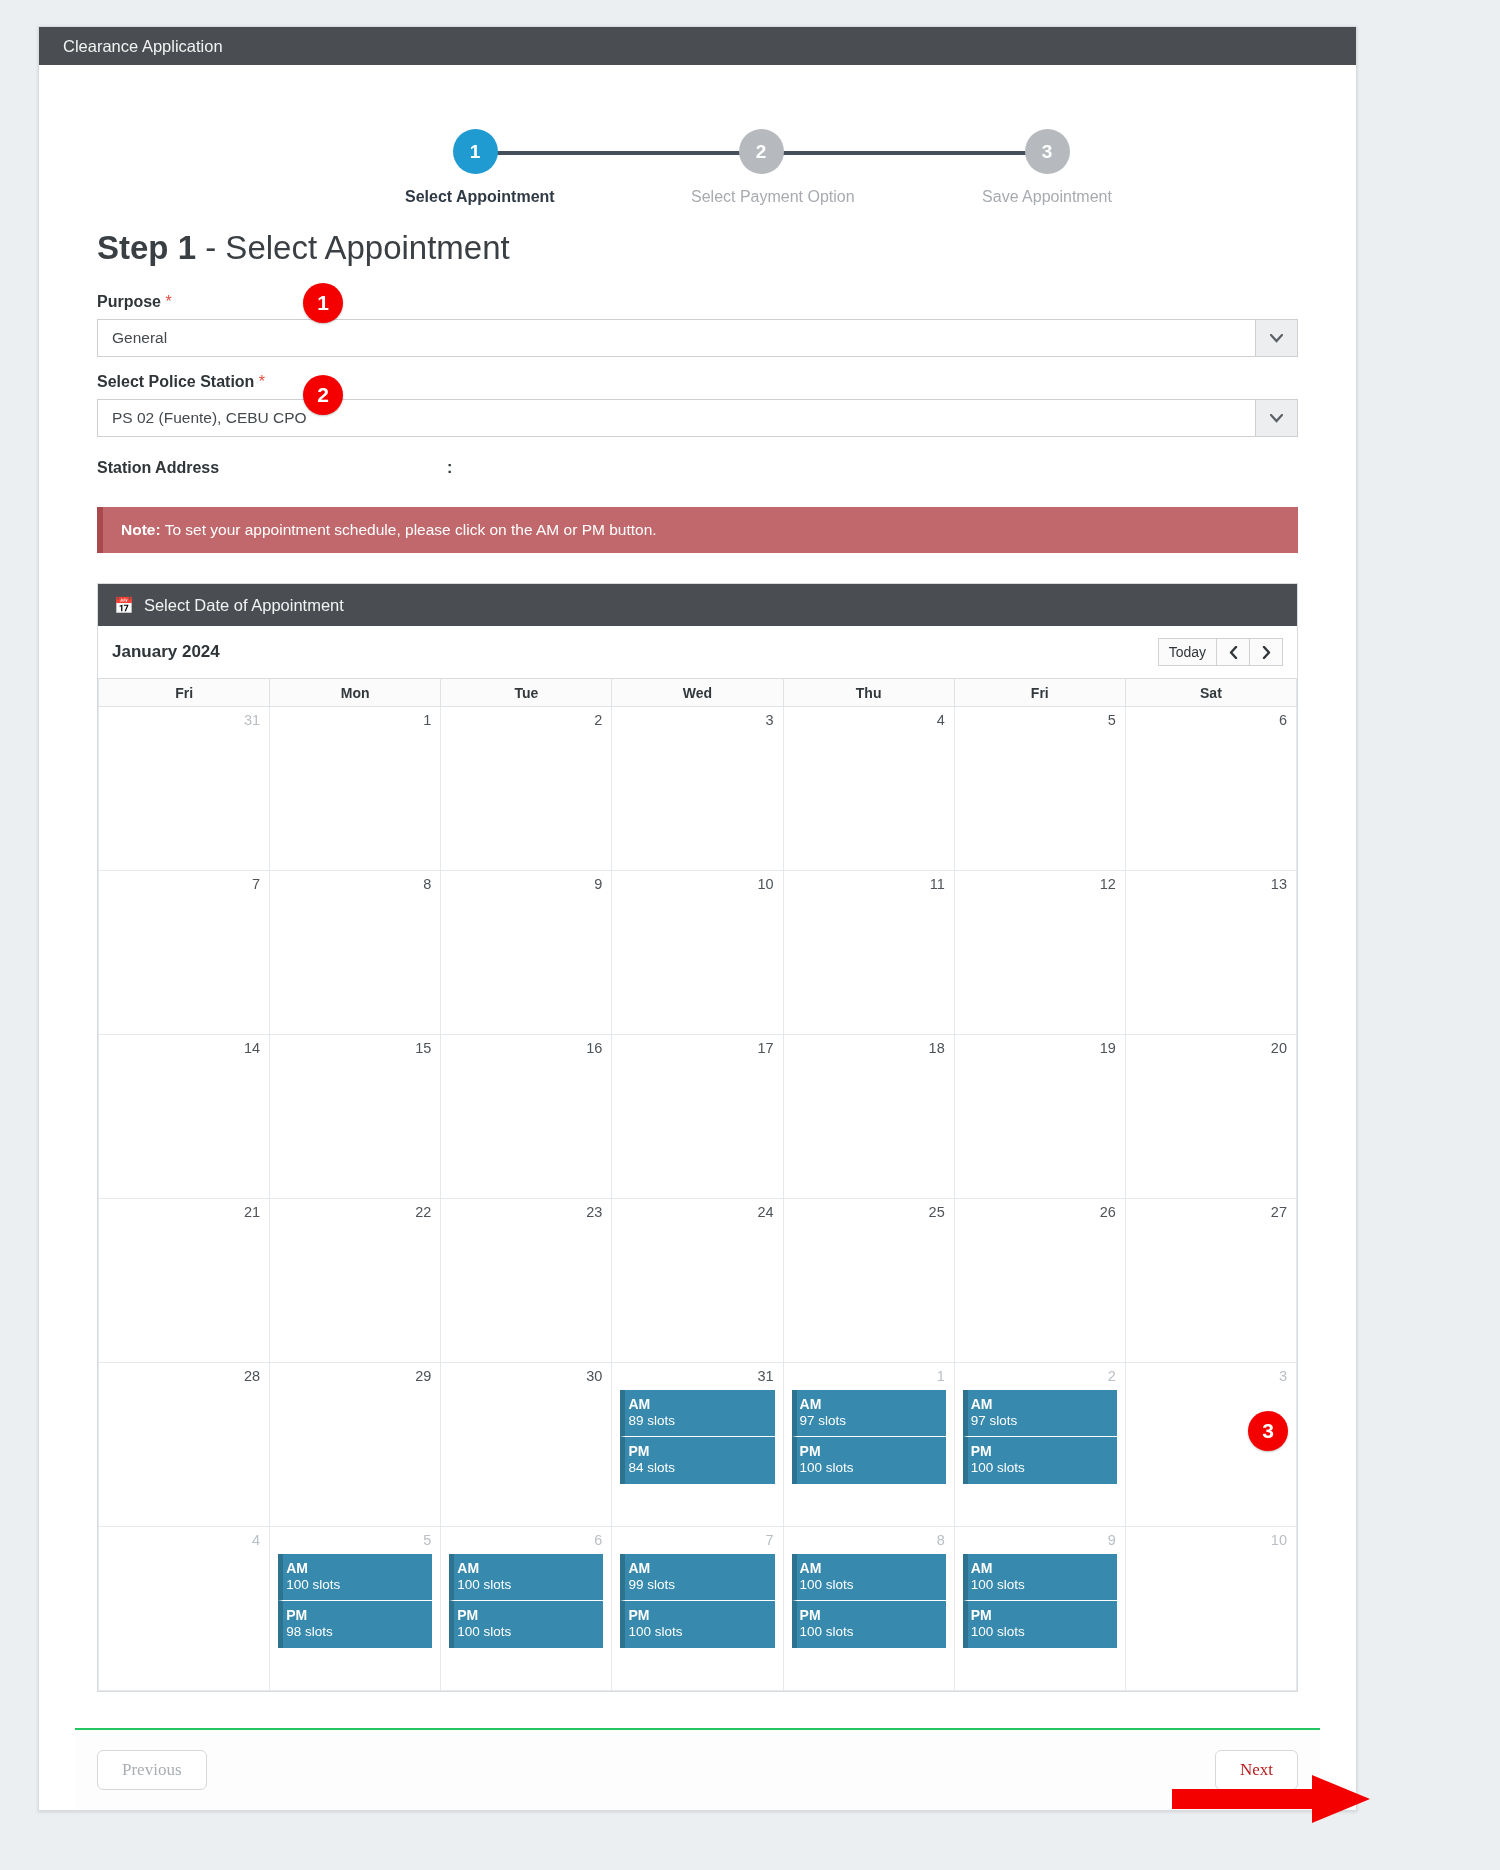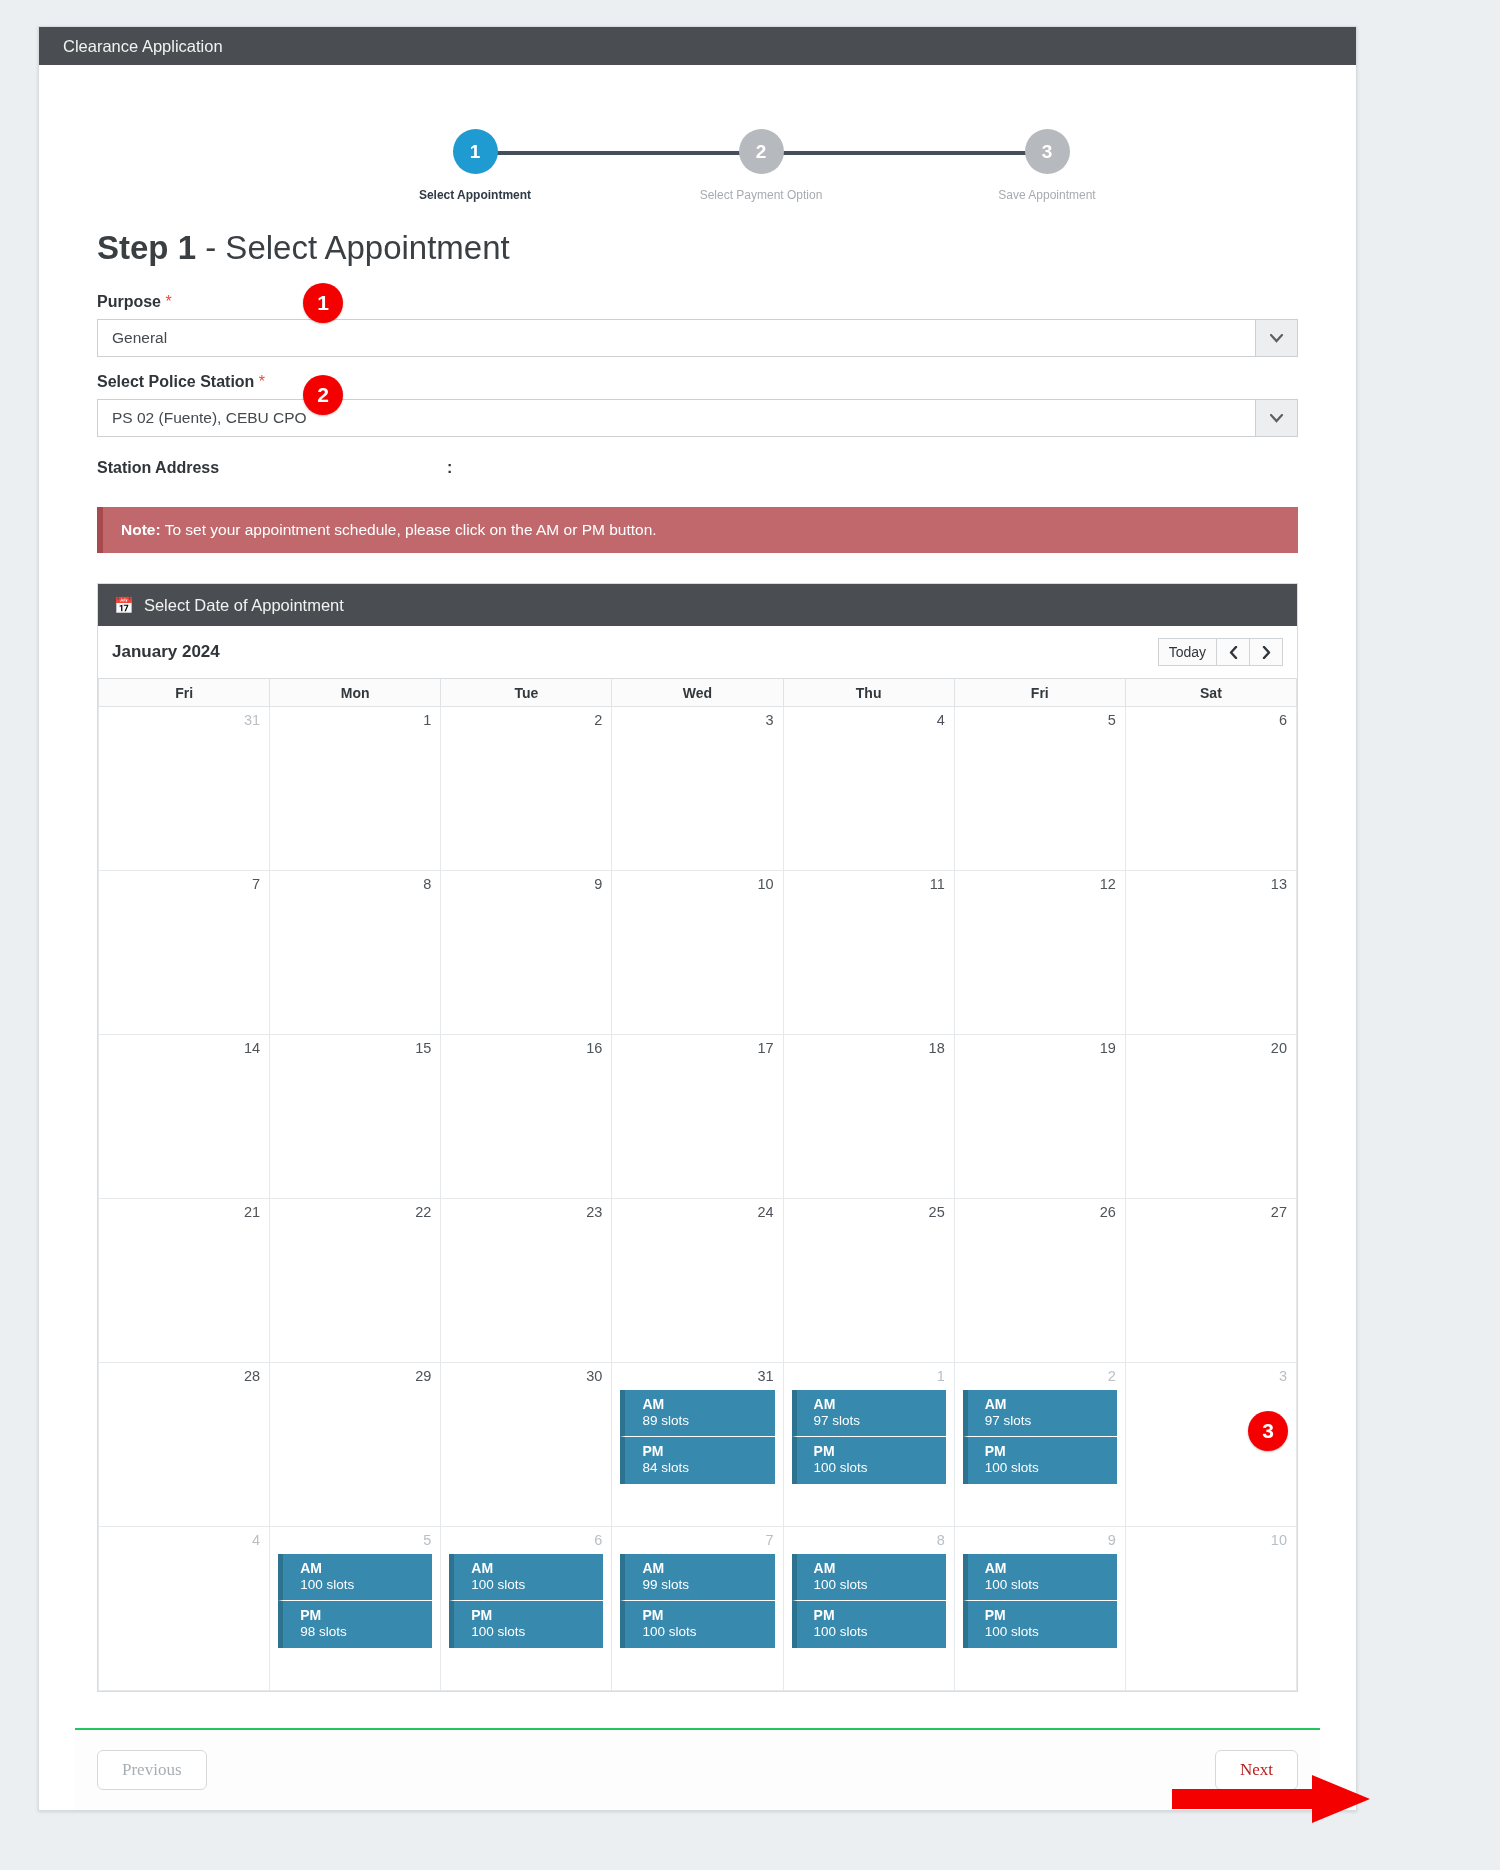--- a/index.html
+++ b/index.html
@@ -73,21 +73,21 @@
     display: flex;
     align-items: center;
     justify-content: center;
     position: relative;
     z-index: 3;
   }
   .step.active .bubble { background: #1f9bd1; }
   .step.inactive .bubble { background: #b6b9bd; }
   .step .slabel {
     margin-top: 14px;
-    font-size: 12px;
+    font-size: 16px;
     white-space: nowrap;
   }
   .step.active .slabel { color: #2f3a45; font-weight: bold; }
   .step.inactive .slabel { color: #a7abb0; }
 
   
   .step-heading {
     font-size: 33px;
     color: #3a3f44;
     margin: 14px 0 26px 22px;
@@ -227,21 +227,21 @@
   }
   td.off .dnum { color: #b9bfc4; }
 
   .slots { padding: 6px 8px 0 8px; }
   .slot {
     background: #3789ad;
     border-left: 5px solid #2e7architecture;
     border-left: 5px solid #2d7characters;
     border-left: 5px solid #2d738f;
     color: #ffffff;
-    padding: 6px 0 7px 17px;
+    padding: 6px 0 7px 3px;
     line-height: 1.22;
   }
   .slot + .slot { border-top: 1px solid #ffffff; }
   .slot .s-per { font-size: 14px; font-weight: bold; }
   .slot .s-cnt { font-size: 13.5px; }
 
   
   .footer {
     margin-top: 36px;
     border-top: 2px solid #22c55e;

